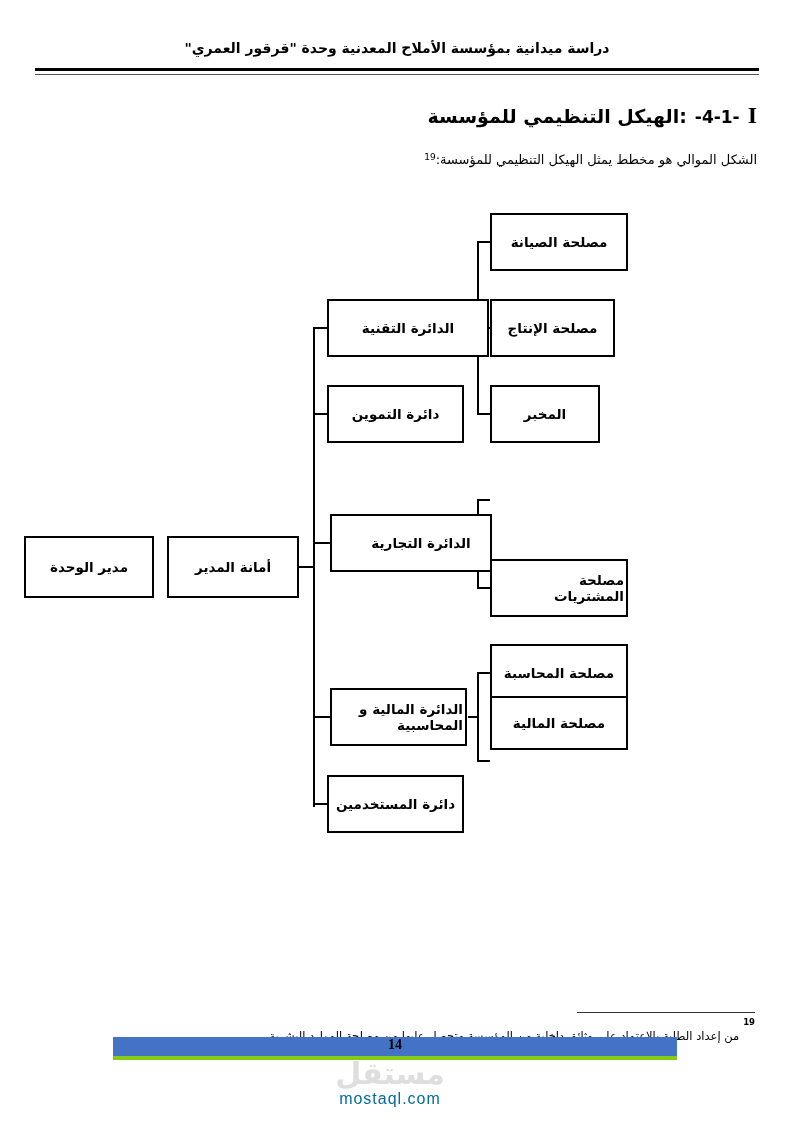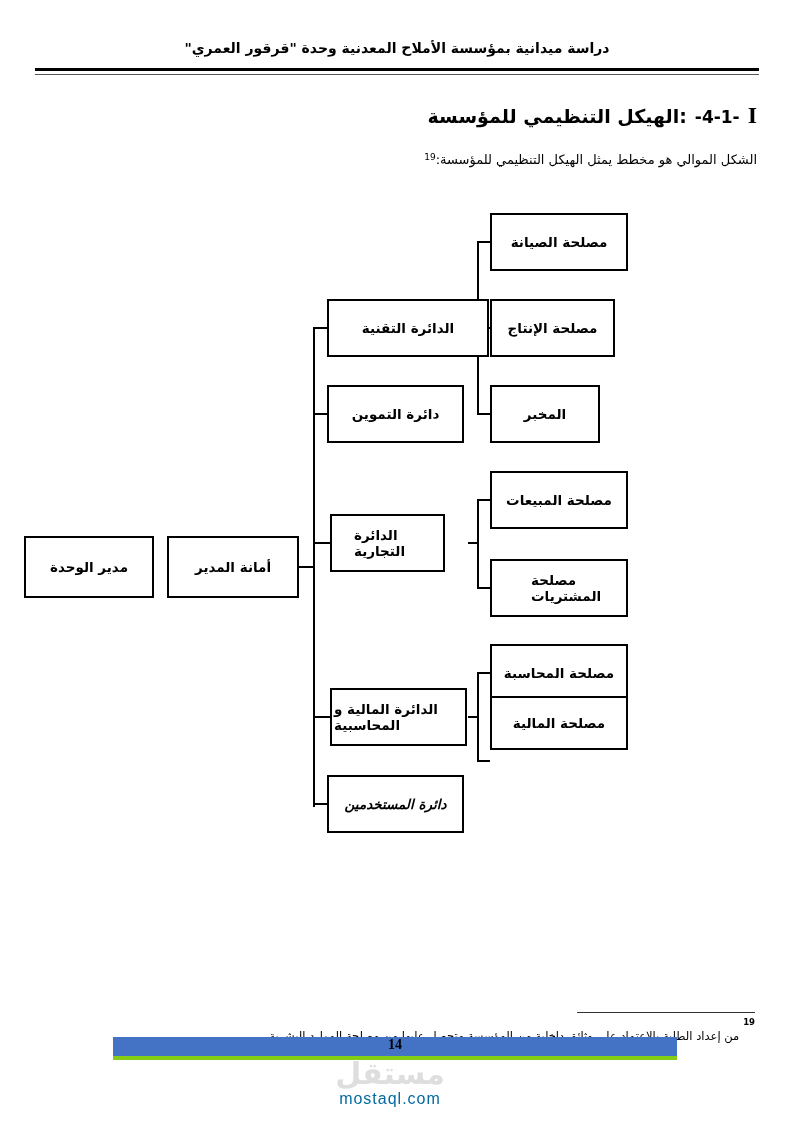--- a/index.html
+++ b/index.html
@@ -23,21 +23,21 @@
   .title .num{font-size:17px;}
   .subtitle{
     position:absolute;right:37px;top:152px;display:flex;flex-direction:row-reverse;
     align-items:flex-start;font-size:13px;direction:ltr;
   }
   .subtitle .sub-text{direction:rtl;}
   .subtitle sup{font-size:9px;line-height:1;margin-top:1px;}
   
   .obox{
     position:absolute;border:2px solid #000;background:#fff;
-    display:flex;align-items:center;justify-content:center;text-align:left;
+    display:flex;align-items:center;justify-content:center;text-align:right;
     font-weight:bold;font-size:13.5px;direction:rtl;padding:2px;box-sizing:border-box;
   }
   .hl{position:absolute;height:2px;background:#000;}
   .vl{position:absolute;width:2px;background:#000;}
   
   .fn-sep{position:absolute;right:39px;top:1012px;width:178px;height:1px;background:#333;}
   .footnote{
     position:absolute;right:39px;top:1017px;display:flex;flex-direction:row-reverse;
     align-items:flex-start;gap:4px;font-size:11.5px;direction:ltr;
   }
@@ -99,28 +99,27 @@
   <div class="hl" style="left:468px;top:716px;width:11px;"></div>
   <div class="vl" style="left:477px;top:672px;height:90px;"></div>
   <div class="hl" style="left:477px;top:672px;width:13px;"></div>
   <div class="hl" style="left:477px;top:760px;width:13px;"></div>
 
   <div class="obox" style="left:24px;top:536px;width:130px;height:62px;">مدير الوحدة</div>
   <div class="obox" style="left:167px;top:536px;width:132px;height:62px;">أمانة المدير</div>
 
   <div class="obox" style="left:327px;top:299px;width:162px;height:58px;">الدائرة التقنية</div>
   <div class="obox" style="left:327px;top:385px;width:137px;height:58px;">دائرة التموين</div>
-  <div class="obox" style="left:330px;top:514px;width:115px;height:58px;padding-left:22px;">الدائرة التجارية</div>
+  <div class="obox" style="left:330px;top:514px;width:162px;height:58px;padding-left:22px;">الدائرة التجارية</div>
   <div class="obox" style="left:330px;top:688px;width:137px;height:58px;">الدائرة المالية و المحاسبية</div>
-  <div class="obox" style="left:327px;top:775px;width:137px;height:58px;font-style:italic;">دائرة المستخدمين</div>
+  <div class="obox" style="left:327px;top:775px;width:137px;height:58px;">دائرة المستخدمين</div>
 
   <div class="obox" style="left:490px;top:213px;width:138px;height:58px;">مصلحة الصيانة</div>
   <div class="obox" style="left:490px;top:299px;width:125px;height:58px;">مصلحة الإنتاج</div>
   <div class="obox" style="left:490px;top:385px;width:110px;height:58px;">المخبر</div>
-  <div class="obox" style="left:490px;top:471px;width:138px;height:58px;">مصلحة المبيعات</div>
   <div class="obox" style="left:490px;top:559px;width:138px;height:58px;padding-left:39px;">مصلحة المشتريات</div>
   <div class="obox" style="left:490px;top:644px;width:138px;height:58px;">مصلحة المحاسبة</div>
   <div class="obox" style="left:490px;top:696px;width:138px;height:54px;">مصلحة المالية</div>
 
   <div class="fn-sep"></div>
   <div class="footnote">
     <sup>19</sup>
     <span class="fn-text">من إعداد الطلبة بالإعتماد على وثائق داخلية من المؤسسة متحصل عليها من مصلحة الموارد البشرية.</span>
   </div>
 

